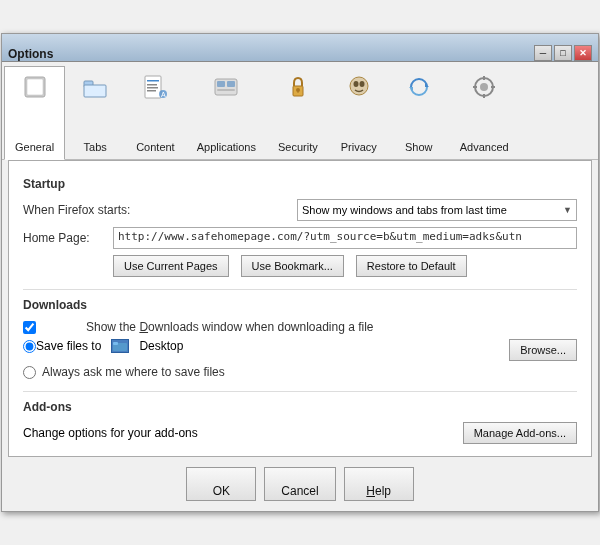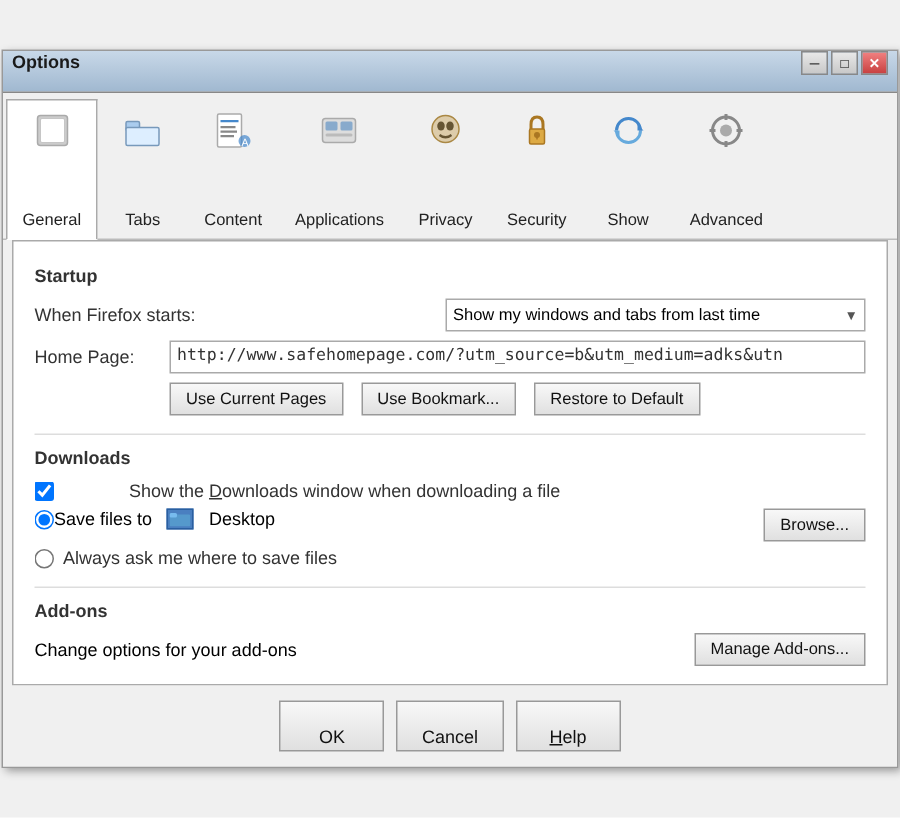--- a/index.html
+++ b/index.html
@@ -18,21 +18,21 @@
       width: 598px;
       background: #f0f0f0;
       border: 1px solid #999;
       box-shadow: 2px 2px 6px rgba(0,0,0,0.4);
     }
 
     .title-bar {
       background: linear-gradient(to bottom, #c8d8e8, #a0b8d0);
       height: 28px;
       display: flex;
-      align-items: flex-start;
+      align-items: flex-end;
       justify-content: space-between;
       padding: 0 6px;
       border-bottom: 1px solid #888;
     }
     .title-bar-text {
       font-size: 12px;
       font-weight: bold;
       color: #1a1a1a;
     }
     .title-bar-controls {
@@ -315,38 +315,38 @@
           <rect x="5" y="8" width="8" height="6" rx="1" fill="#88aacc"></rect>
           <rect x="15" y="8" width="8" height="6" rx="1" fill="#88aacc"></rect>
           <rect x="5" y="16" width="18" height="2" rx="1" fill="#bbbbbb"></rect>
         </svg>
       </div>
       <span class="toolbar-label">Applications</span>
     </div>
     <div class="toolbar-item">
       <div class="toolbar-icon">
         <svg width="28" height="28" viewBox="0 0 28 28">
+          <rect x="9" y="13" width="10" height="10" rx="1" fill="#ddaa44" stroke="#aa7722" stroke-width="1"></rect>
+          <path d="M10 13 L10 10 Q10 5 14 5 Q18 5 18 10 L18 13" fill="none" stroke="#aa7722" stroke-width="2"></path>
+          <circle cx="14" cy="17" r="2" fill="#aa7722"></circle>
+          <rect x="13.5" y="17" width="1" height="3" fill="#aa7722"></rect>
+        </svg>
+      </div>
+      <span class="toolbar-label">Security</span>
+    </div>
+    <div class="toolbar-item">
+      <div class="toolbar-icon">
+        <svg width="28" height="28" viewBox="0 0 28 28">
           <ellipse cx="14" cy="13" rx="9" ry="9" fill="#ddccaa" stroke="#aa8844" stroke-width="1"></ellipse>
           <ellipse cx="11" cy="11" rx="2.5" ry="3" fill="#665533"></ellipse>
           <ellipse cx="17" cy="11" rx="2.5" ry="3" fill="#665533"></ellipse>
           <path d="M10 17 Q14 20 18 17" stroke="#665533" stroke-width="1.5" fill="none"></path>
         </svg>
       </div>
       <span class="toolbar-label">Privacy</span>
-    </div>
-    <div class="toolbar-item">
-      <div class="toolbar-icon">
-        <svg width="28" height="28" viewBox="0 0 28 28">
-          <rect x="9" y="13" width="10" height="10" rx="1" fill="#ddaa44" stroke="#aa7722" stroke-width="1"></rect>
-          <path d="M10 13 L10 10 Q10 5 14 5 Q18 5 18 10 L18 13" fill="none" stroke="#aa7722" stroke-width="2"></path>
-          <circle cx="14" cy="17" r="2" fill="#aa7722"></circle>
-          <rect x="13.5" y="17" width="1" height="3" fill="#aa7722"></rect>
-        </svg>
-      </div>
-      <span class="toolbar-label">Security</span>
     </div>
     <div class="toolbar-item">
       <div class="toolbar-icon">
         <svg width="28" height="28" viewBox="0 0 28 28">
           <path d="M6 14 A8 8 0 0 1 22 14" stroke="#4488cc" stroke-width="2" fill="none"></path>
           <path d="M6 14 A8 8 0 0 0 22 14" stroke="#66aadd" stroke-width="2" fill="none"></path>
           <polygon points="20,10 24,14 20,14" fill="#4488cc"></polygon>
           <polygon points="8,18 4,14 8,14" fill="#66aadd"></polygon>
         </svg>
       </div>

